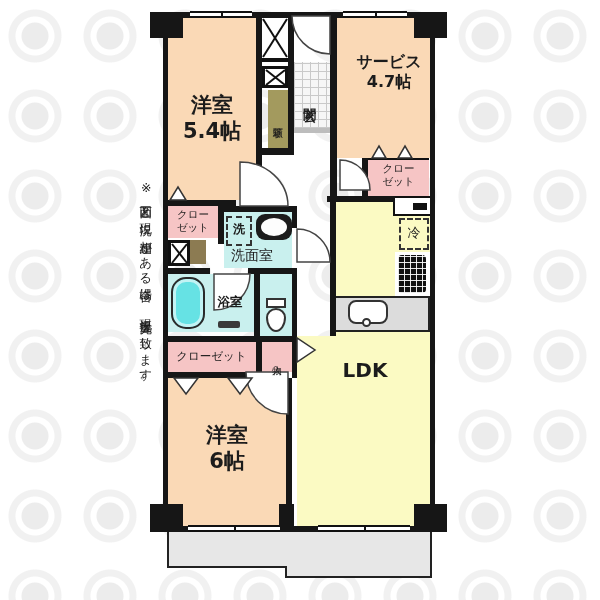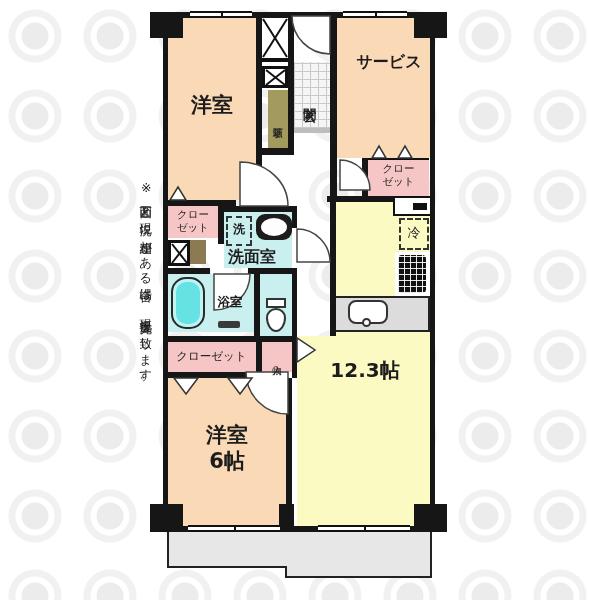--- a/index.html
+++ b/index.html
@@ -154,28 +154,30 @@
       <i></i>
     </div>
   <div class="abs win" style="left:318px;top:525px;width:92px;height:7px;">
       <i></i>
     </div>
 
   <div class="abs txt vert" style="left:138px;top:106px;height:356px;font-size:12.5px;letter-spacing:1px;">※図面と現況に相違がある場合は、現況優先と致します。</div>
 
   <div class="abs txt b" style="left:168px;top:92px;width:88px;font-size:21px;">
     <div>洋室</div>
+    <div>5.4帖</div>
   </div>
 
   <div class="abs txt b" style="left:337px;top:52px;width:93px;font-size:16px;padding-left:11px;">
     <div>サービス</div>
+    <div>4.7帖</div>
   </div>
 
   <div class="abs txt b" style="left:310px;top:358px;width:110px;font-size:20px;">
-    <div>12.3帖</div>
+    <div>LDK</div>
   </div>
 
   <div class="abs txt b" style="left:168px;top:422px;width:118px;font-size:21px;">
     <div>洋室</div>
     <div>6帖</div>
   </div>
 
   <div class="abs txt vert" style="left:301px;top:70px;height:56px;font-size:13px;font-weight:bold;">玄関</div>
   <div class="abs txt vert" style="left:271px;top:93px;height:54px;font-size:10px;">下駄箱</div>
 
@@ -184,17 +186,17 @@
     <div>ゼット</div>
   </div>
   <div class="abs txt" style="left:168px;top:208px;width:50px;font-size:10.5px;">
     <div>クロー</div>
     <div>ゼット</div>
   </div>
   <div class="abs txt" style="left:168px;top:349px;width:87px;font-size:11.5px;">クローゼット</div>
   <div class="abs txt vert" style="left:271px;top:345px;height:26px;font-size:9.5px;">物入</div>
 
   <div class="abs txt" style="left:230px;top:222px;width:18px;font-size:12px;font-weight:bold;">洗</div>
-  <div class="abs txt" style="left:224px;top:247px;width:56px;font-size:16px;font-weight:bold;">洗面室</div>
+  <div class="abs txt" style="left:224px;top:247px;width:56px;font-size:14px;font-weight:normal;">洗面室</div>
   <div class="abs txt" style="left:206px;top:294px;width:48px;font-size:12.5px;font-weight:bold;">浴室</div>
   <div class="abs txt" style="left:402px;top:225px;width:24px;font-size:13px;">冷</div>
 
 </div>
 
 </body></html>

